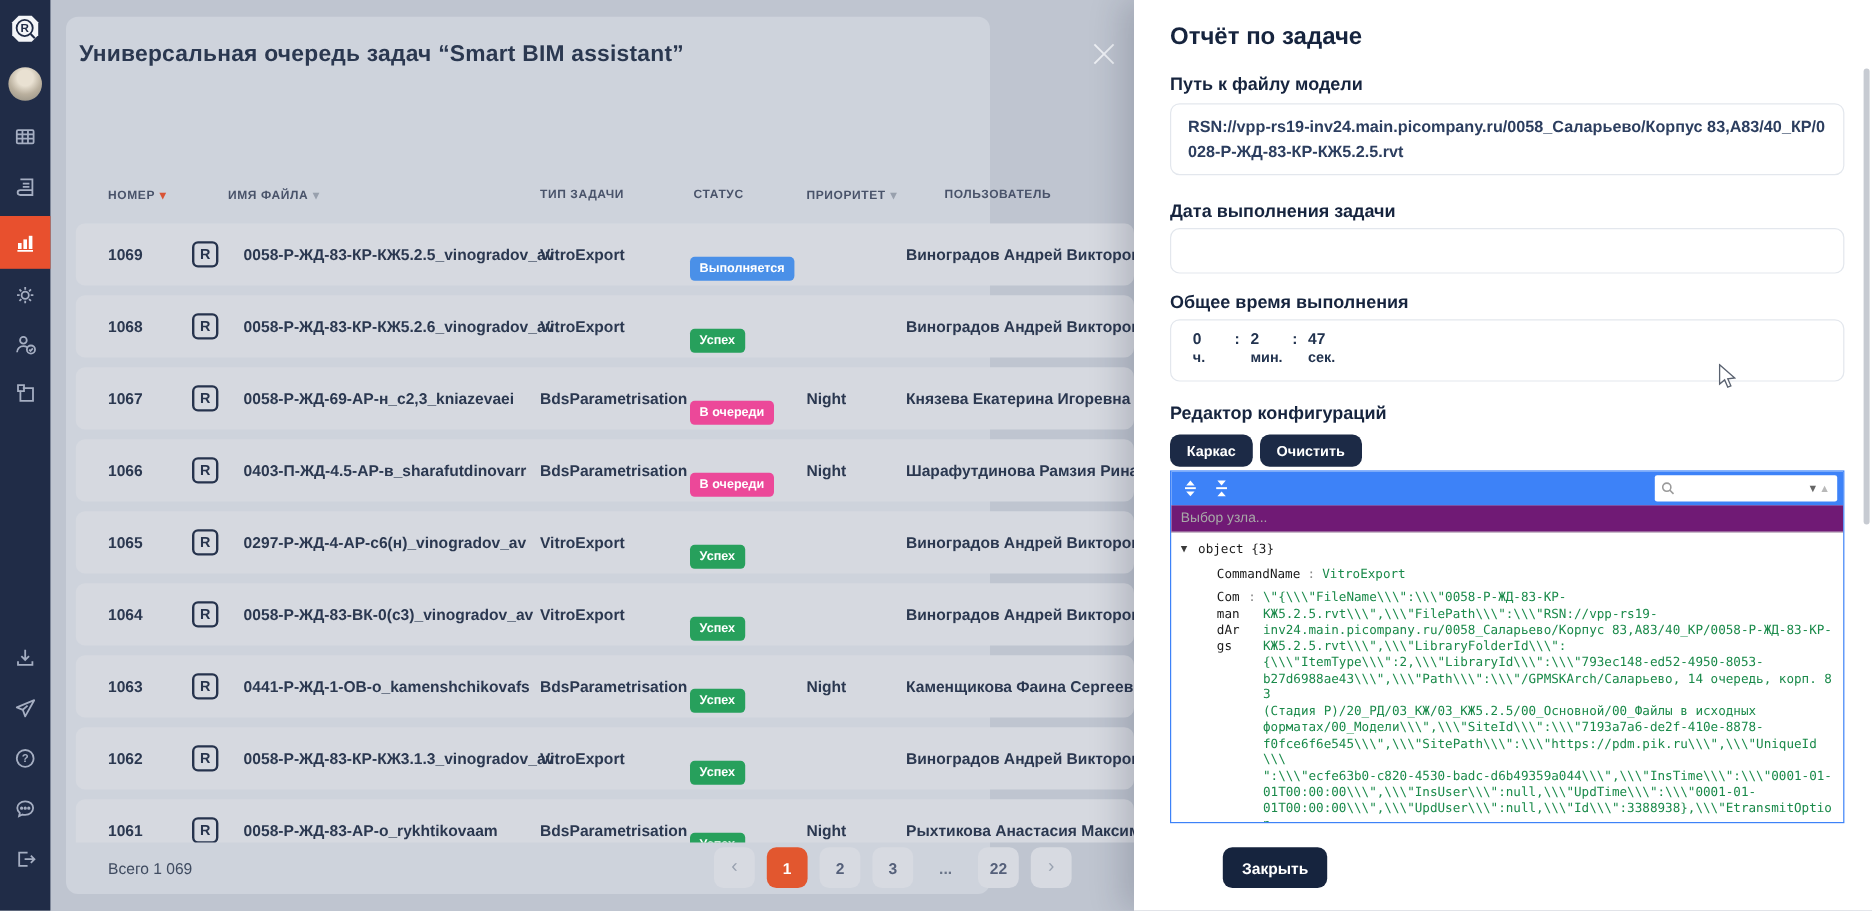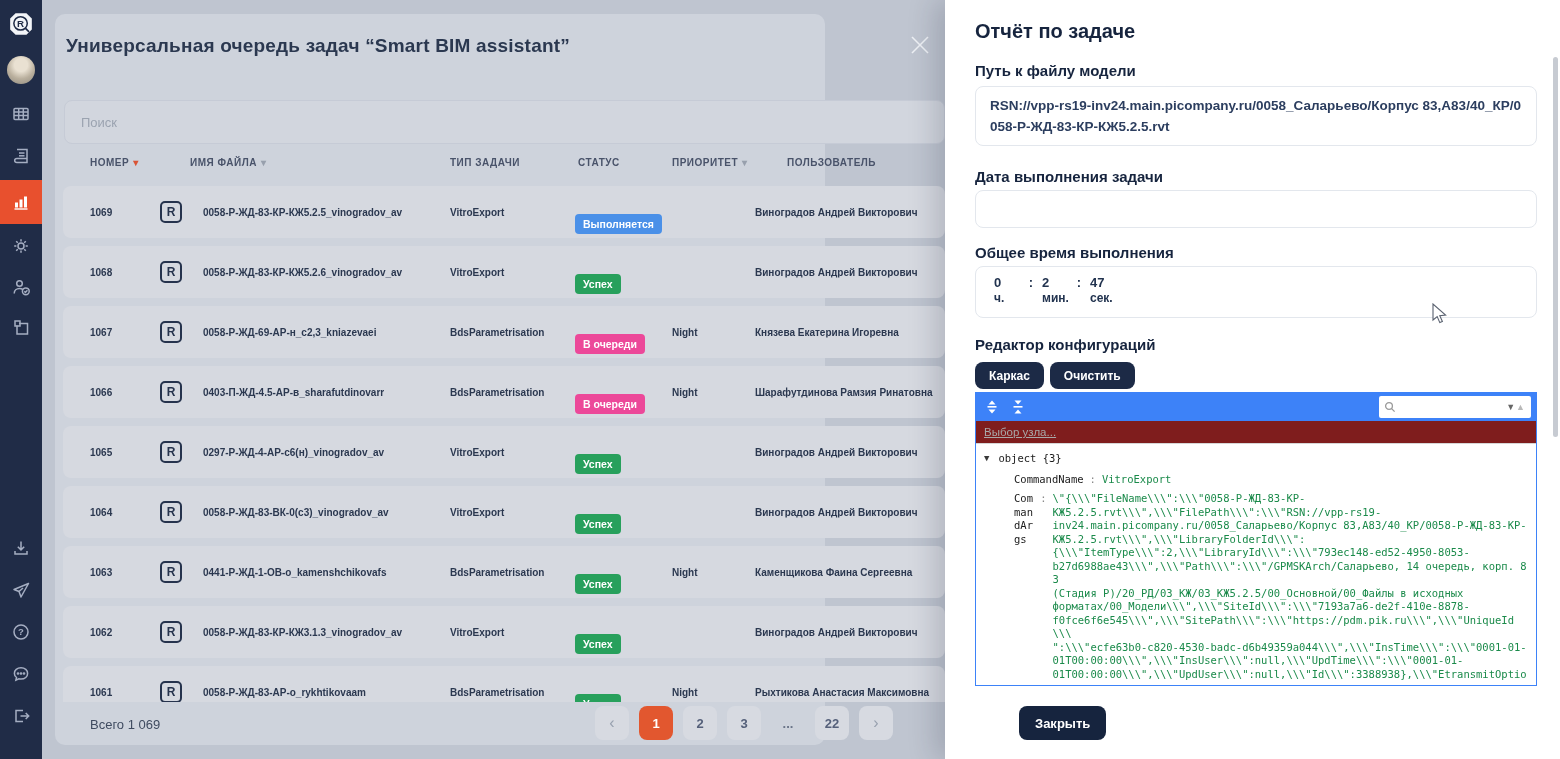--- a/index.html
+++ b/index.html
@@ -24,21 +24,21 @@
               font-family:"Liberation Sans", sans-serif; }
   .q-search::placeholder { color:#9ba3b0; }
   .thead { position:absolute; left:0; top:143px; width:890px; height:16px; }
   .th { position:absolute; font-size:10px; font-weight:bold; color:#49536a; letter-spacing:.5px; white-space:nowrap; }
   .th.sort-red::after  { content:'▾'; color:#d95436; margin-left:4px; font-size:10px; }
   .th.sort-gray::after { content:'▾'; color:#98a0ad; margin-left:4px; font-size:10px; }
   .c-num{left:35px} .c-file{left:135px} .c-type{left:395px} .c-status{left:523px} .c-prio{left:617px} .c-user{left:732px}
 
   .rows { position:absolute; left:8px; top:172px; width:882px; height:516px; overflow:hidden; }
   .row { position:relative; width:100%; height:52px; margin-bottom:8px; background:#d6d9e0; border-radius:8px; }
-  .cell { position:absolute; top:50%; transform:translateY(-50%); font-size:10px; color:#2b3850; white-space:nowrap; }
+  .cell { position:absolute; top:50%; transform:translateY(-50%); font-size:13px; color:#2b3850; white-space:nowrap; }
   .cell.num { left:27px; font-weight:bold; }
   .file-icon { position:absolute; left:97px; top:50%; transform:translateY(-50%); width:22px; height:22px;
                border:2px solid #26334d; border-radius:5px; display:flex; align-items:center; justify-content:center;
                font-size:12px; font-weight:800; color:#26334d; }
   .cell.file { left:140px; font-weight:600; }
   .cell.type { left:387px; font-weight:600; }
   .badge { position:absolute; left:512px; top:50%; transform:translateY(-50%); height:20px; padding:0 8px;
            border-radius:4px; color:#fff; font-size:10.5px; font-weight:bold; display:flex; align-items:center;margin-top:12px; }
   .badge.running { background:#4a90e8; } .badge.success { background:#27a05c; } .badge.queued { background:#ec4899; }
   .cell.prio { left:609px; font-weight:600; }
@@ -81,22 +81,22 @@
             background:#fff; overflow:hidden; }
   .ed-toolbar { position:relative; height:28px; background:#3d82f8; }
   .ed-ico { position:absolute; top:6px; cursor:pointer; }
   .ed-ico.expand { left:8px; } .ed-ico.collapse { left:34px; }
   .ed-search { position:absolute; right:5px; top:3px; width:152px; height:22px; background:#fff; border-radius:2px;
                display:flex; align-items:center; padding:0 5px; }
   .ed-search input { flex:1; border:none; outline:none; font-size:11px; min-width:0;
                      font-family:"Liberation Sans", sans-serif; }
   .ed-arrows { font-size:9px; letter-spacing:1px; }
   .ed-arrows .a1 { color:#666; } .ed-arrows .a2 { color:#b9b9b9; }
-  .ed-path { height:23px; background:#7f1d1d; border-bottom:1px solid #d6d6d6; font-size:11.5px; color:#a8a8a8;
-             display:flex; align-items:center; padding:0 8px;text-decoration:underline; }
+  .ed-path { height:23px; background:#701a75; border-bottom:1px solid #d6d6d6; font-size:11.5px; color:#a8a8a8;
+             display:flex; align-items:center; padding:0 8px; }
   .ed-content { height:242px; padding:5px 8px 0 8px; font-family:"DejaVu Sans Mono", monospace; font-size:10.5px;
                 color:#1a1a1a; overflow:hidden; }
   .node-root { display:flex; align-items:center; gap:9px; height:18px; }
   .tri { font-size:9px; color:#3a3a3a; }
   .node-root b { font-weight:normal; }
   .kv { margin:5px 0 5px 30px; line-height:14px; }
   .kv .colon, .args .colon { color:#8a8a8a; padding:0 6px; }
   .val { color:#1a8a4a; }
   .args { display:flex; margin:6px 0 0 30px; align-items:flex-start; }
   .args .key { width:21px; word-break:break-all; line-height:13.5px; }
@@ -202,21 +202,20 @@
     </svg>
   </div>
 </nav>
 
 <main class="modal">
   <h1 class="q-title">Универсальная очередь задач “Smart BIM assistant”</h1>
   <svg class="q-close" viewBox="0 0 26 26">
     <line x1="5" y1="5" x2="21" y2="21" stroke="#eef1f5" stroke-width="1.6"></line>
     <line x1="21" y1="5" x2="5" y2="21" stroke="#eef1f5" stroke-width="1.6"></line>
   </svg>
-  <input class="q-search" type="text" placeholder="Поиск" style="">
 
   <div class="thead">
     <div class="th c-num sort-red">НОМЕР</div>
     <div class="th c-file sort-gray">ИМЯ ФАЙЛА</div>
     <div class="th c-type">ТИП ЗАДАЧИ</div>
     <div class="th c-status">СТАТУС</div>
     <div class="th c-prio sort-gray">ПРИОРИТЕТ</div>
     <div class="th c-user">ПОЛЬЗОВАТЕЛЬ</div>
   </div>
 
@@ -316,21 +315,21 @@
         <button class="pg chev">›</button>
       </div>
   </div>
 
 </main>
 
 <aside class="drawer">
   <h2 class="d-title">Отчёт по задаче</h2>
 
   <div class="d-label" style="top:62px">Путь к файлу модели</div>
-  <div class="d-box path-box">RSN://vpp-rs19-inv24.main.picompany.ru/0058_Саларьево/Корпус 83,А83/40_КР/0058-Р-ЖД-83-КР-КЖ5.2.5.rvt</div>
+  <div class="d-box path-box">RSN://vpp-rs19-inv24.main.picompany.ru/0058_Саларьево/Корпус 83,А83/40_КР/0028-Р-ЖД-83-КР-КЖ5.2.5.rvt</div>
 
   <div class="d-label" style="top:168px">Дата выполнения задачи</div>
   <div class="d-box date-box"></div>
 
   <div class="d-label" style="top:244px">Общее время выполнения</div>
   <div class="d-box time-box">
     <div class="time-row tr1">
       <span class="tc1">0</span>
       <span class="tsep">:</span>
       <span class="tc2">2</span>

